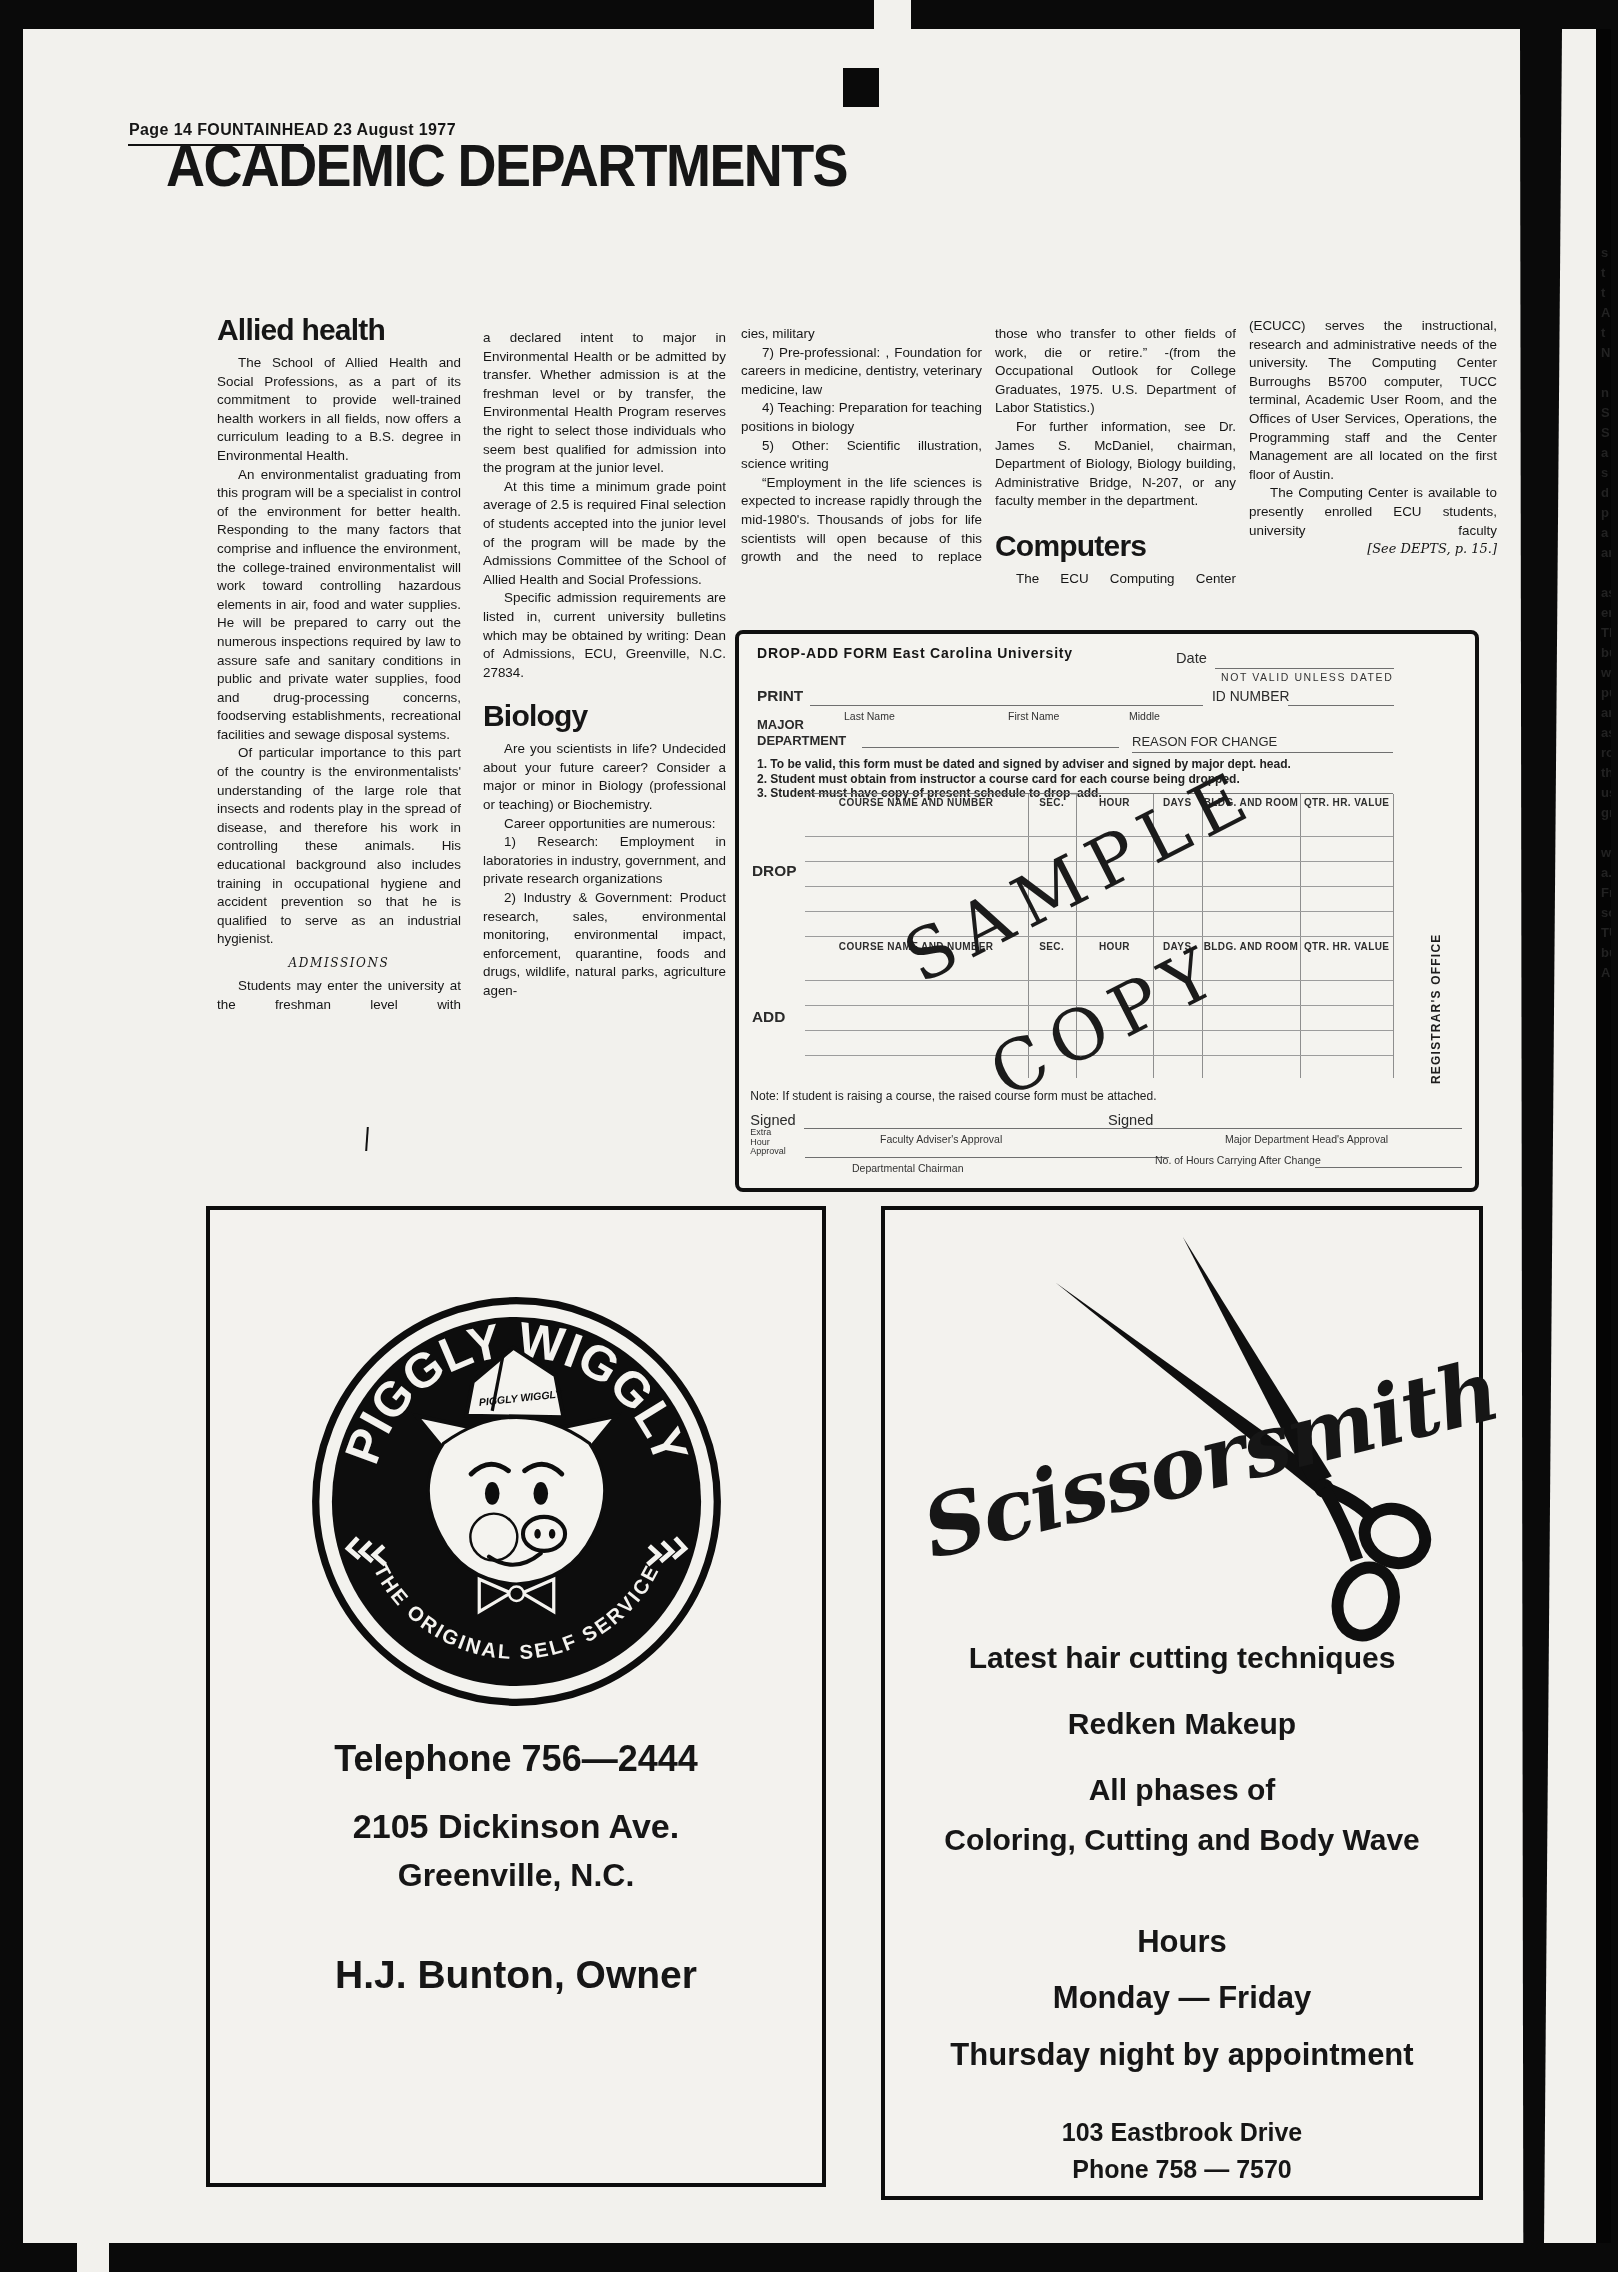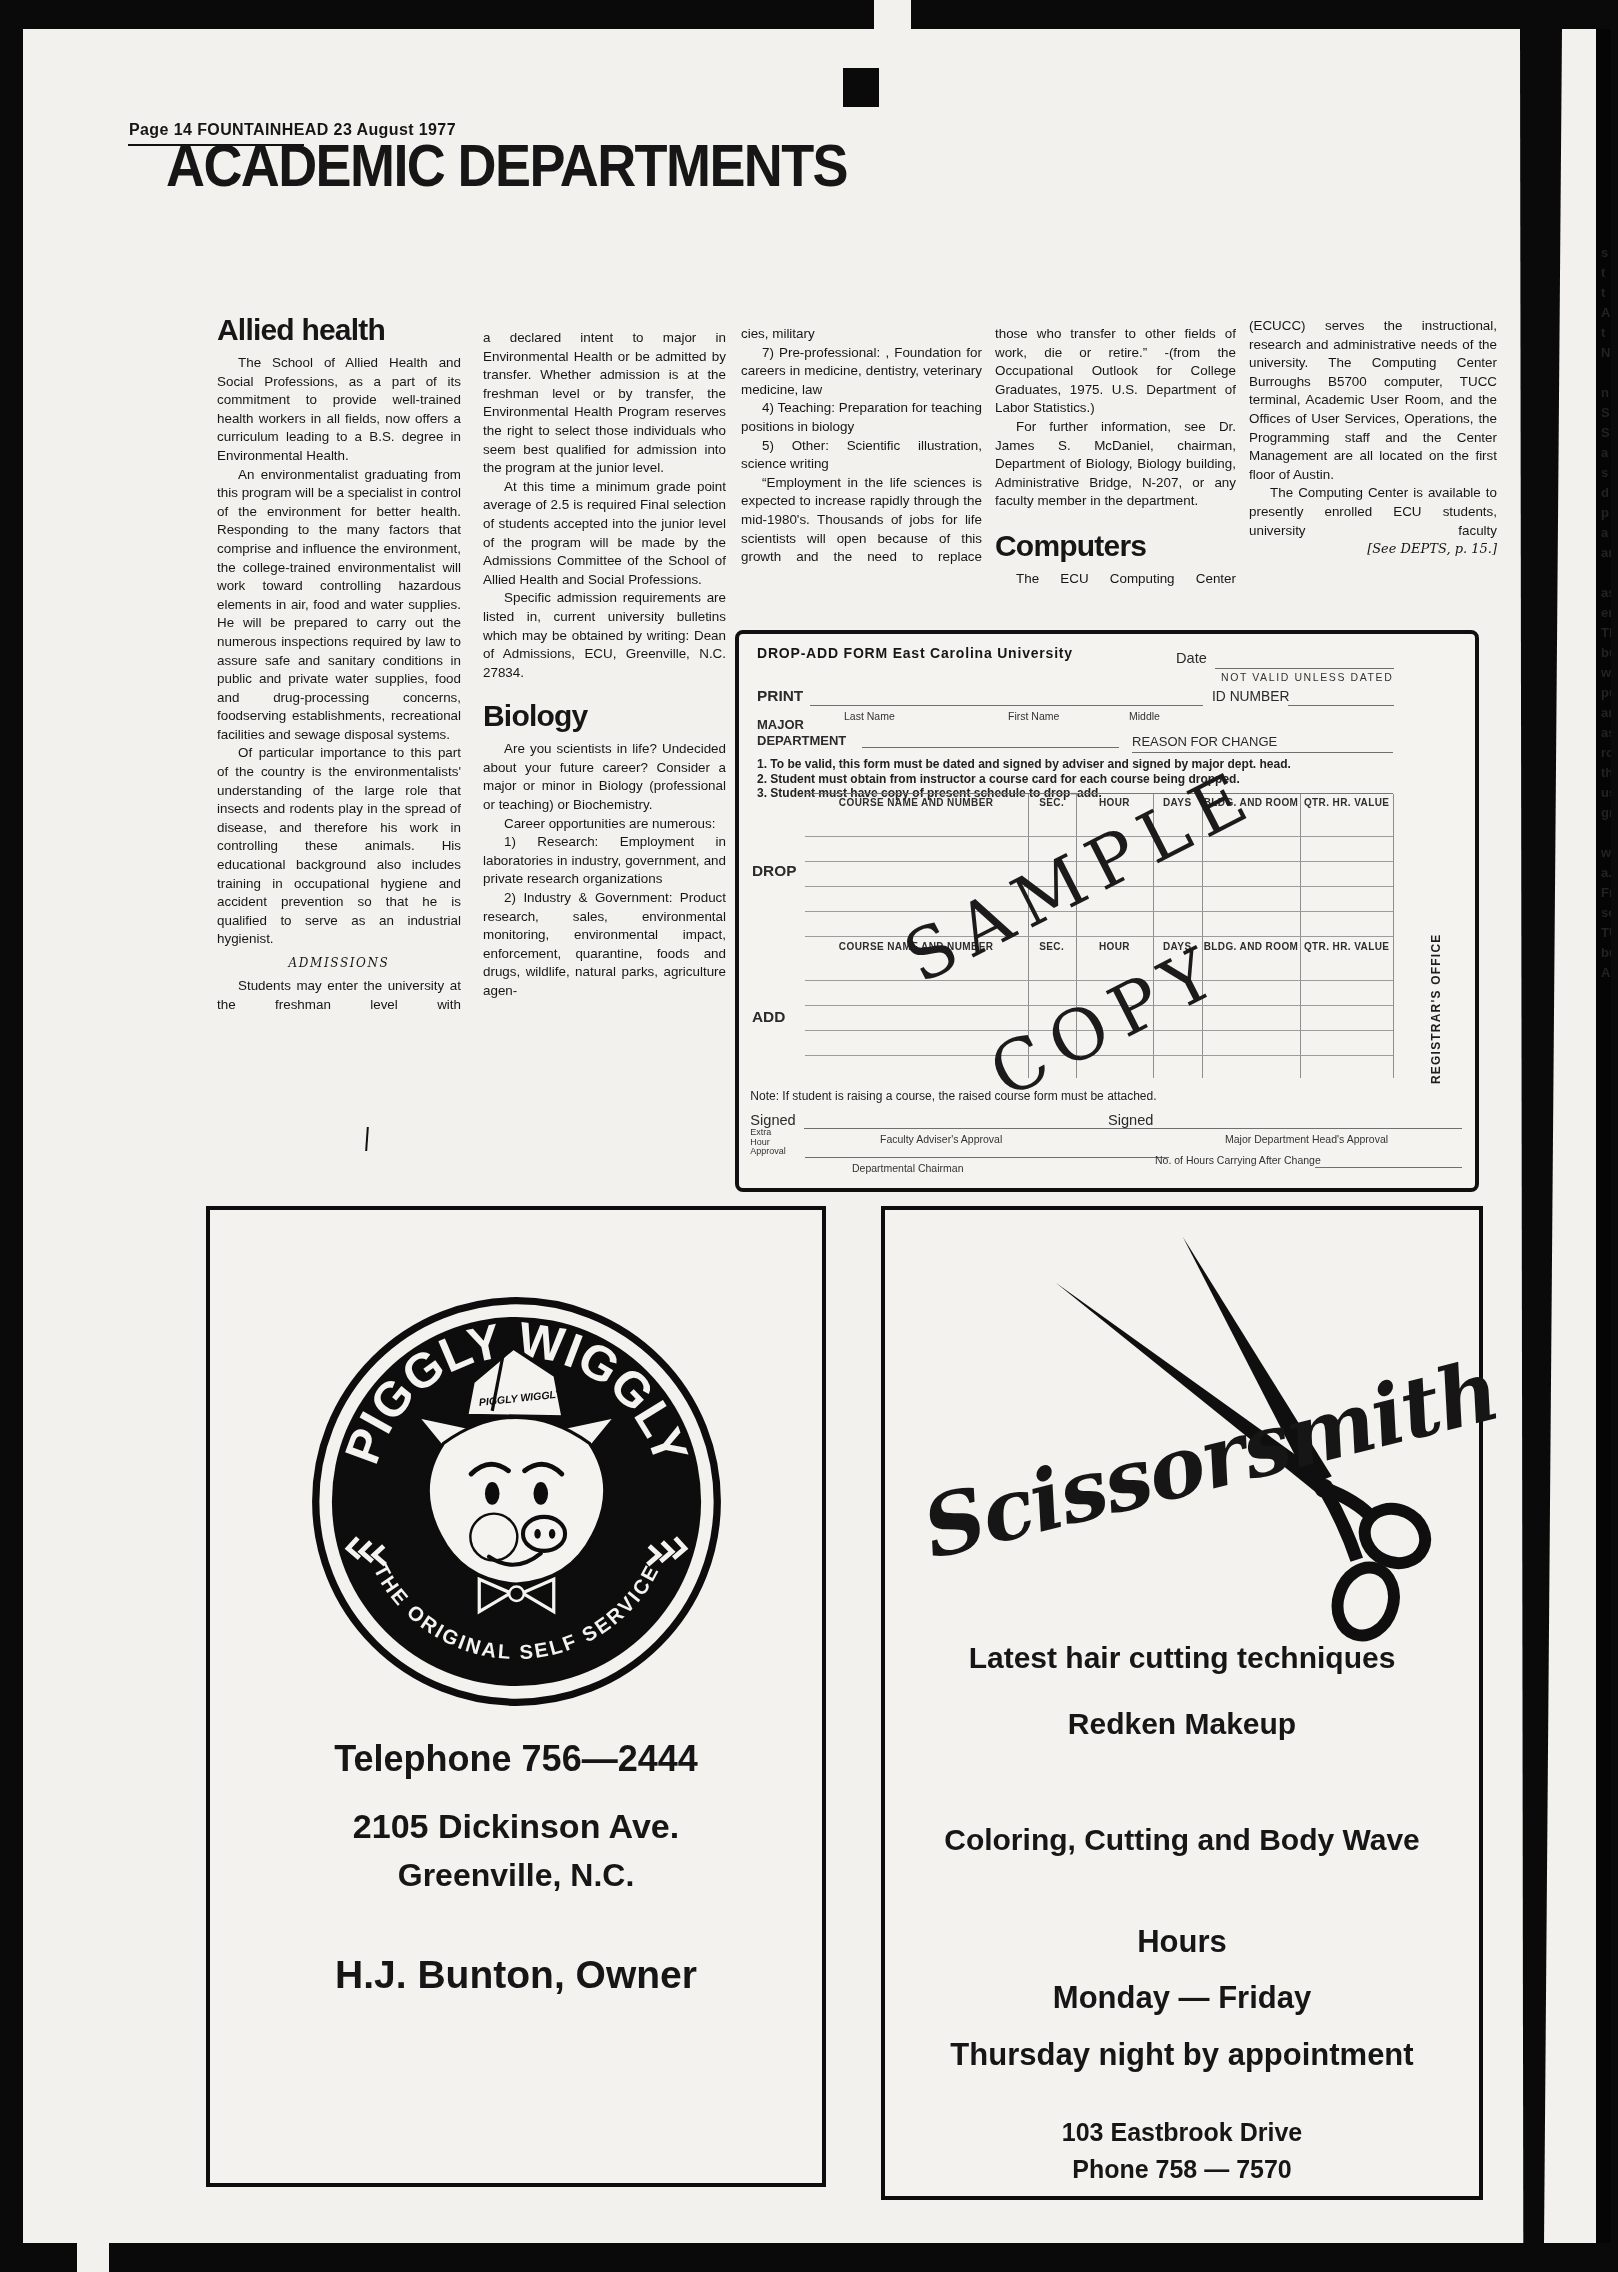--- a/index.html
+++ b/index.html
@@ -250,20 +250,21 @@
       <polygon points="268,18 482,435 518,420" fill="#0f0f0f"></polygon>
       <circle cx="505" cy="440" r="16" fill="#0f0f0f"></circle>
       <path d="M 505 440 Q 560 460 588 492" stroke="#0f0f0f" stroke-width="22" fill="none"></path>
       <path d="M 505 440 Q 540 500 560 560" stroke="#0f0f0f" stroke-width="22" fill="none"></path>
       <ellipse cx="624" cy="520" rx="52" ry="44" fill="none" stroke="#0f0f0f" stroke-width="20" transform="rotate(25 624 520)"></ellipse>
       <ellipse cx="575" cy="630" rx="46" ry="58" fill="none" stroke="#0f0f0f" stroke-width="20" transform="rotate(18 575 630)"></ellipse>
     </svg>
     <div id="scissname">Scissorsmith</div>
     <div class="adline" style="top:431px;font-size:30px;">Latest hair cutting techniques</div>
     <div class="adline" style="top:497px;font-size:30px;">Redken Makeup</div>
+    <div class="adline" style="top:563px;font-size:30px;">All phases of</div>
     <div class="adline" style="top:613px;font-size:30px;">Coloring, Cutting and Body Wave</div>
     <div class="adline" style="top:714px;font-size:31px;">Hours</div>
     <div class="adline" style="top:770px;font-size:31px;">Monday — Friday</div>
     <div class="adline" style="top:827px;font-size:31px;">Thursday night by appointment</div>
     <div class="adline" style="top:908px;font-size:25px;">103 Eastbrook Drive</div>
     <div class="adline" style="top:945px;font-size:25px;">Phone 758 — 7570</div>
   </div>
 
   <div id="wedge"></div>
   <div id="fragments">s

